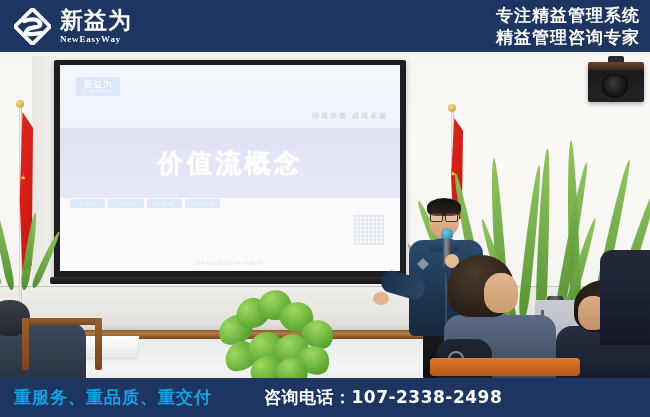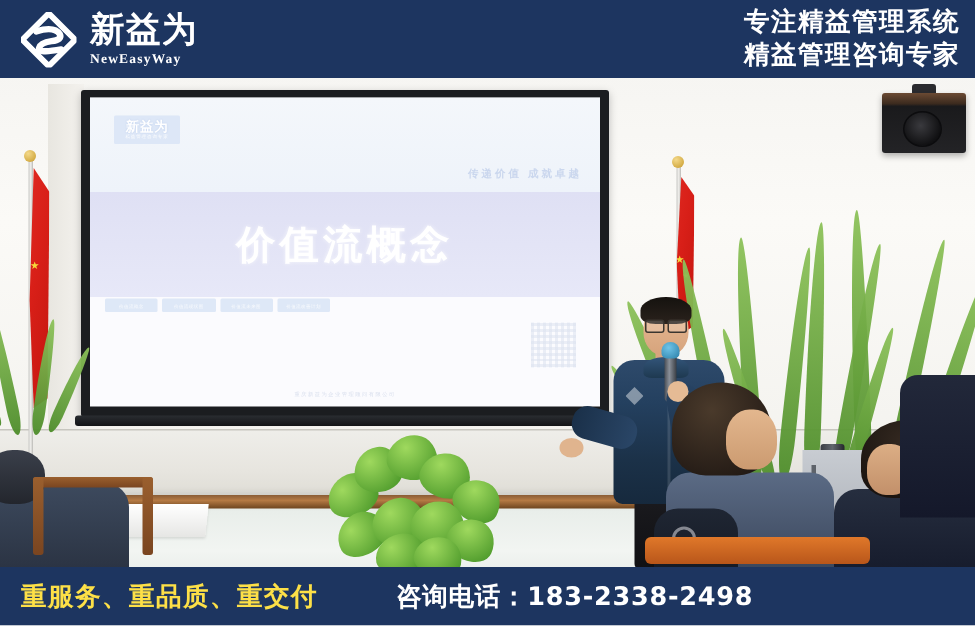--- a/index.html
+++ b/index.html
@@ -354,21 +354,21 @@
   }
 
   
   .botbar{
     position:absolute; left:0; bottom:0; width:650px; height:39px;
     background:#1d3560;
     display:flex; align-items:center;
     z-index:20;
   }
   .foot-left{
-    font-size:17px; font-weight:700; color:#fde047; letter-spacing:1px;
+    font-size:17px; font-weight:700; color:#0ea5e9; letter-spacing:1px;
     margin-left:14px;
     font-family:"DejaVu Sans","Liberation Sans",sans-serif;
   }
   .foot-right{
     font-size:17px; font-weight:700; color:#ffffff; letter-spacing:.5px;
     margin-left:52px;
     font-family:"DejaVu Sans","Liberation Sans",sans-serif;
   }
 </style>
 </head>
@@ -547,16 +547,16 @@
       </div>
     </div>
     <div class="slogan">
       <div>专注精益管理系统</div>
       <div>精益管理咨询专家</div>
     </div>
   </div>
 
   <div class="botbar">
     <div class="foot-left">重服务、重品质、重交付</div>
-    <div class="foot-right">咨询电话：183-2338-2498</div>
+    <div class="foot-right">咨询电话：107-2338-2498</div>
   </div>
 
 </div>
 
 </body></html>

